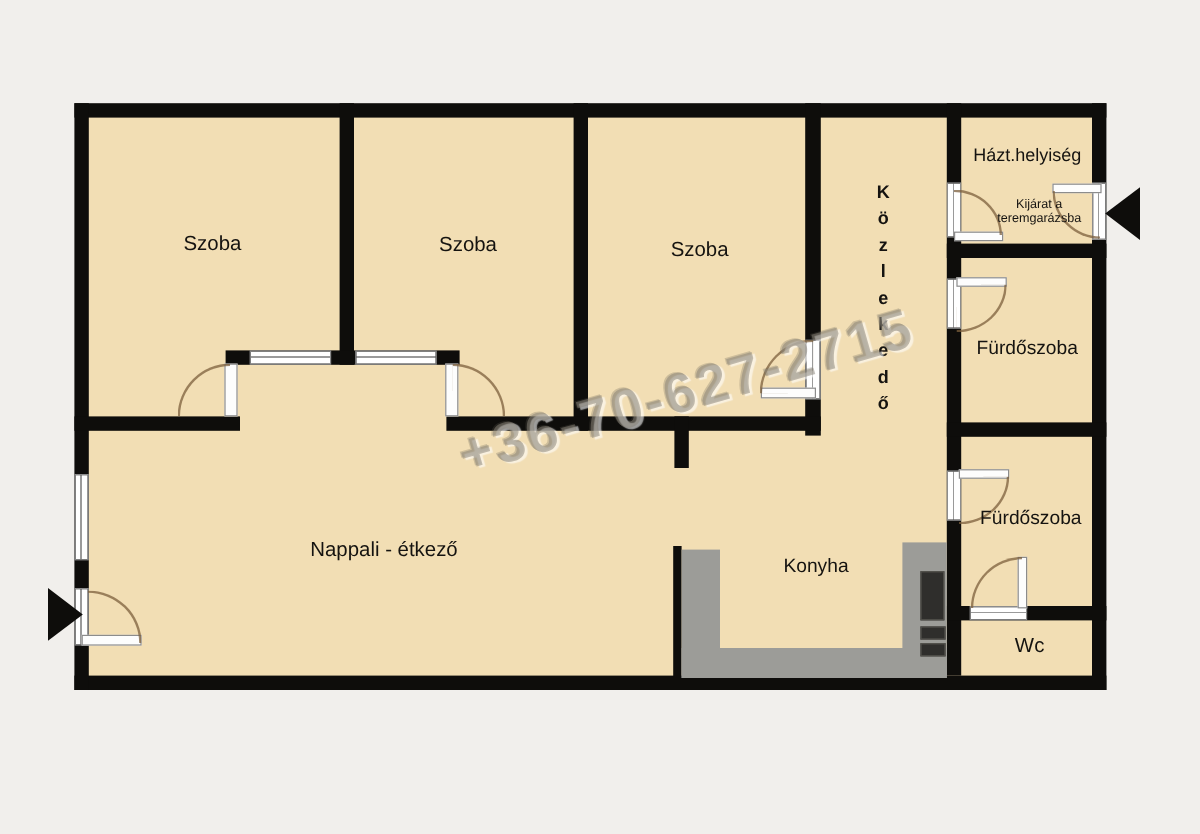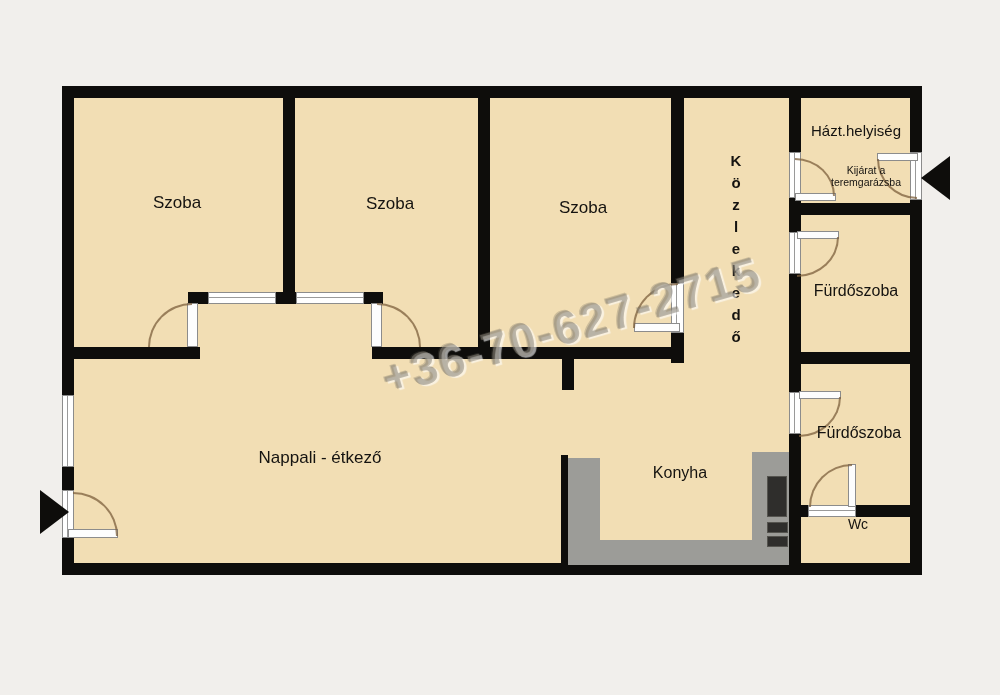--- a/index.html
+++ b/index.html
@@ -104,19 +104,19 @@
 
   <div class="lbl" style="left:177px;top:203px;font-size:17px;">Szoba</div>
   <div class="lbl" style="left:390px;top:204px;font-size:17px;">Szoba</div>
   <div class="lbl" style="left:583px;top:208px;font-size:17px;">Szoba</div>
   <div class="lbl-v" style="left:736px;top:152px;font-size:15px;">Közlekedő</div>
   <div class="lbl" style="left:856px;top:130px;font-size:15px;">Házt.helyiség</div>
   <div class="lbl" style="left:866px;top:170px;font-size:10.5px;">Kijárat a</div>
   <div class="lbl" style="left:866px;top:182px;font-size:10.5px;">teremgarázsba</div>
   <div class="lbl" style="left:856px;top:291px;font-size:16px;">Fürdőszoba</div>
   <div class="lbl" style="left:859px;top:433px;font-size:16px;">Fürdőszoba</div>
-  <div class="lbl" style="left:858px;top:524px;font-size:14px;">Wc</div>
+  <div class="lbl" style="left:858px;top:538px;font-size:17px;">Wc</div>
   <div class="lbl" style="left:320px;top:458px;font-size:17px;">Nappali - étkező</div>
   <div class="lbl" style="left:680px;top:473px;font-size:16px;text-align:center;">Konyha</div>
 
   <div class="watermark">+36-70-627-2715</div>
 
 </div>
 
 </body></html>

